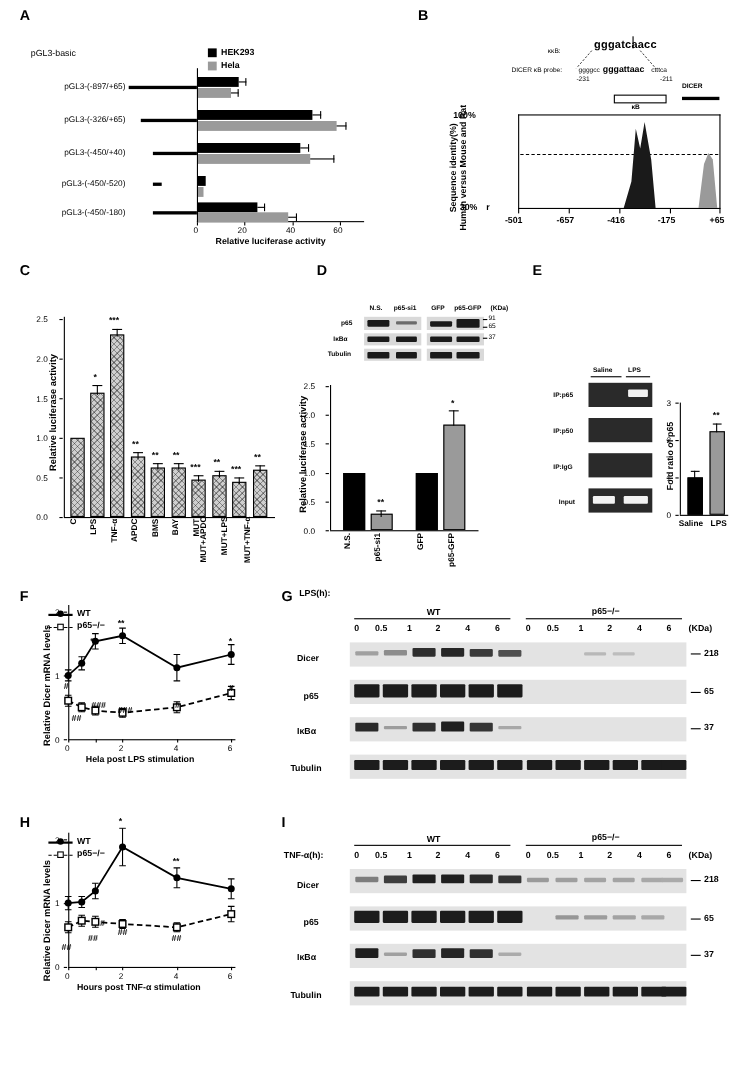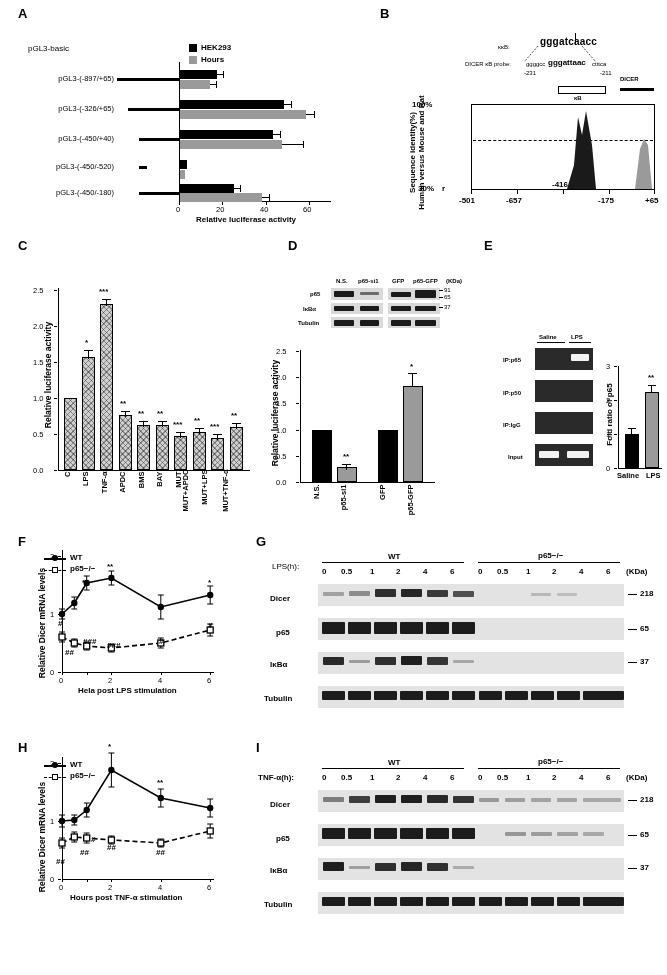--- a/index.html
+++ b/index.html
@@ -55,21 +55,21 @@
 </head>
 <body>
 
 <div class="panel-letter" style="left:18px; top:6px;">A</div>
 
 <div class="abs" style="left:28px; top:44px; font-size:8px; font-weight:normal;">pGL3-basic</div>
 
 <div class="legendBox" style="left:189px; top:44px; background:#000;"></div>
 <div class="abs lbl8" style="left:201px; top:43px; font-weight:bold;">HEK293</div>
 <div class="legendBox" style="left:189px; top:56px; background:#9a9a9a;"></div>
-<div class="abs lbl8" style="left:201px; top:55px; font-weight:bold;">Hours</div>
+<div class="abs lbl8" style="left:201px; top:55px; font-weight:bold;">Hela</div>
 
 <div class="abs lbl" style="left:14px; top:74px; width:100px; text-align:right;">pGL3-(-897/+65)</div>
 <div class="aLine" style="left:117px; top:78px; width:62px;"></div>
 
 <div class="abs lbl" style="left:14px; top:104px; width:100px; text-align:right;">pGL3-(-326/+65)</div>
 <div class="aLine" style="left:128px; top:108px; width:51px;"></div>
 
 <div class="abs lbl" style="left:14px; top:134px; width:100px; text-align:right;">pGL3-(-450/+40)</div>
 <div class="aLine" style="left:139px; top:138px; width:40px;"></div>
 
@@ -163,21 +163,21 @@
 <div class="abs vert" style="left:332px; top:148px; width:160px; text-align:center; font-size:8px; font-weight:bold;">Sequence identity(%)</div>
 <div class="abs vert" style="left:341px; top:148px; width:160px; text-align:center; font-size:8px; font-weight:bold;">Human versus Mouse and Rat</div>
 
 <div class="abs" style="left:471px; top:190px; width:1px; height:4px; background:#000;"></div>
 <div class="abs" style="left:517px; top:190px; width:1px; height:4px; background:#000;"></div>
 <div class="abs" style="left:563px; top:190px; width:1px; height:4px; background:#000;"></div>
 <div class="abs" style="left:609px; top:190px; width:1px; height:4px; background:#000;"></div>
 <div class="abs" style="left:654px; top:190px; width:1px; height:4px; background:#000;"></div>
 <div class="abs" style="left:459px; top:196px; font-size:8px; font-weight:bold;">-501</div>
 <div class="abs" style="left:506px; top:196px; font-size:8px; font-weight:bold;">-657</div>
-<div class="abs" style="left:552px; top:180px; font-size:8px; font-weight:bold;">-416</div>
+<div class="abs" style="left:552px; top:196px; font-size:8px; font-weight:bold;">-416</div>
 <div class="abs" style="left:598px; top:196px; font-size:8px; font-weight:bold;">-175</div>
 <div class="abs" style="left:645px; top:196px; font-size:8px; font-weight:bold;">+65</div>
 
 <div class="panel-letter" style="left:18px; top:238px;">C</div>
 
 <div class="abs vert" style="left:-42px; top:370px; width:180px; text-align:center; font-size:8.5px; font-weight:bold;">Relative luciferase activity</div>
 
 <div class="abs" style="left:58px; top:288px; width:1.4px; height:182px; background:#000;"></div>
 <div class="abs" style="left:58px; top:470px; width:192px; height:1.4px; background:#000;"></div>
 
@@ -472,21 +472,21 @@
 <div class="abs lbl8" style="left:159px; top:637px; font-weight:bold;">#</div>
 <div class="abs lbl8" style="left:208px; top:621px; font-weight:bold;">#</div>
 
 <div class="panel-letter" style="left:256px; top:534px;">G</div>
 
 <div class="abs lbl8" style="left:388px; top:552px; font-weight:bold;">WT</div>
 <div class="abs" style="left:322px; top:562px; width:142px; height:1px; background:#000;"></div>
 <div class="abs lbl8" style="left:538px; top:551px; font-weight:bold;">p65−/−</div>
 <div class="abs" style="left:478px; top:562px; width:142px; height:1px; background:#000;"></div>
 
-<div class="abs lbl8" style="left:272px; top:562px; font-weight:normal;">LPS(h):</div>
+<div class="abs lbl8" style="left:272px; top:535px; font-weight:bold;">LPS(h):</div>
 <div class="abs lbl8" style="left:322px; top:567px; font-weight:bold;">0</div>
 <div class="abs lbl8" style="left:341px; top:567px; font-weight:bold;">0.5</div>
 <div class="abs lbl8" style="left:370px; top:567px; font-weight:bold;">1</div>
 <div class="abs lbl8" style="left:396px; top:567px; font-weight:bold;">2</div>
 <div class="abs lbl8" style="left:423px; top:567px; font-weight:bold;">4</div>
 <div class="abs lbl8" style="left:450px; top:567px; font-weight:bold;">6</div>
 <div class="abs lbl8" style="left:478px; top:567px; font-weight:bold;">0</div>
 <div class="abs lbl8" style="left:497px; top:567px; font-weight:bold;">0.5</div>
 <div class="abs lbl8" style="left:526px; top:567px; font-weight:bold;">1</div>
 <div class="abs lbl8" style="left:552px; top:567px; font-weight:bold;">2</div>

